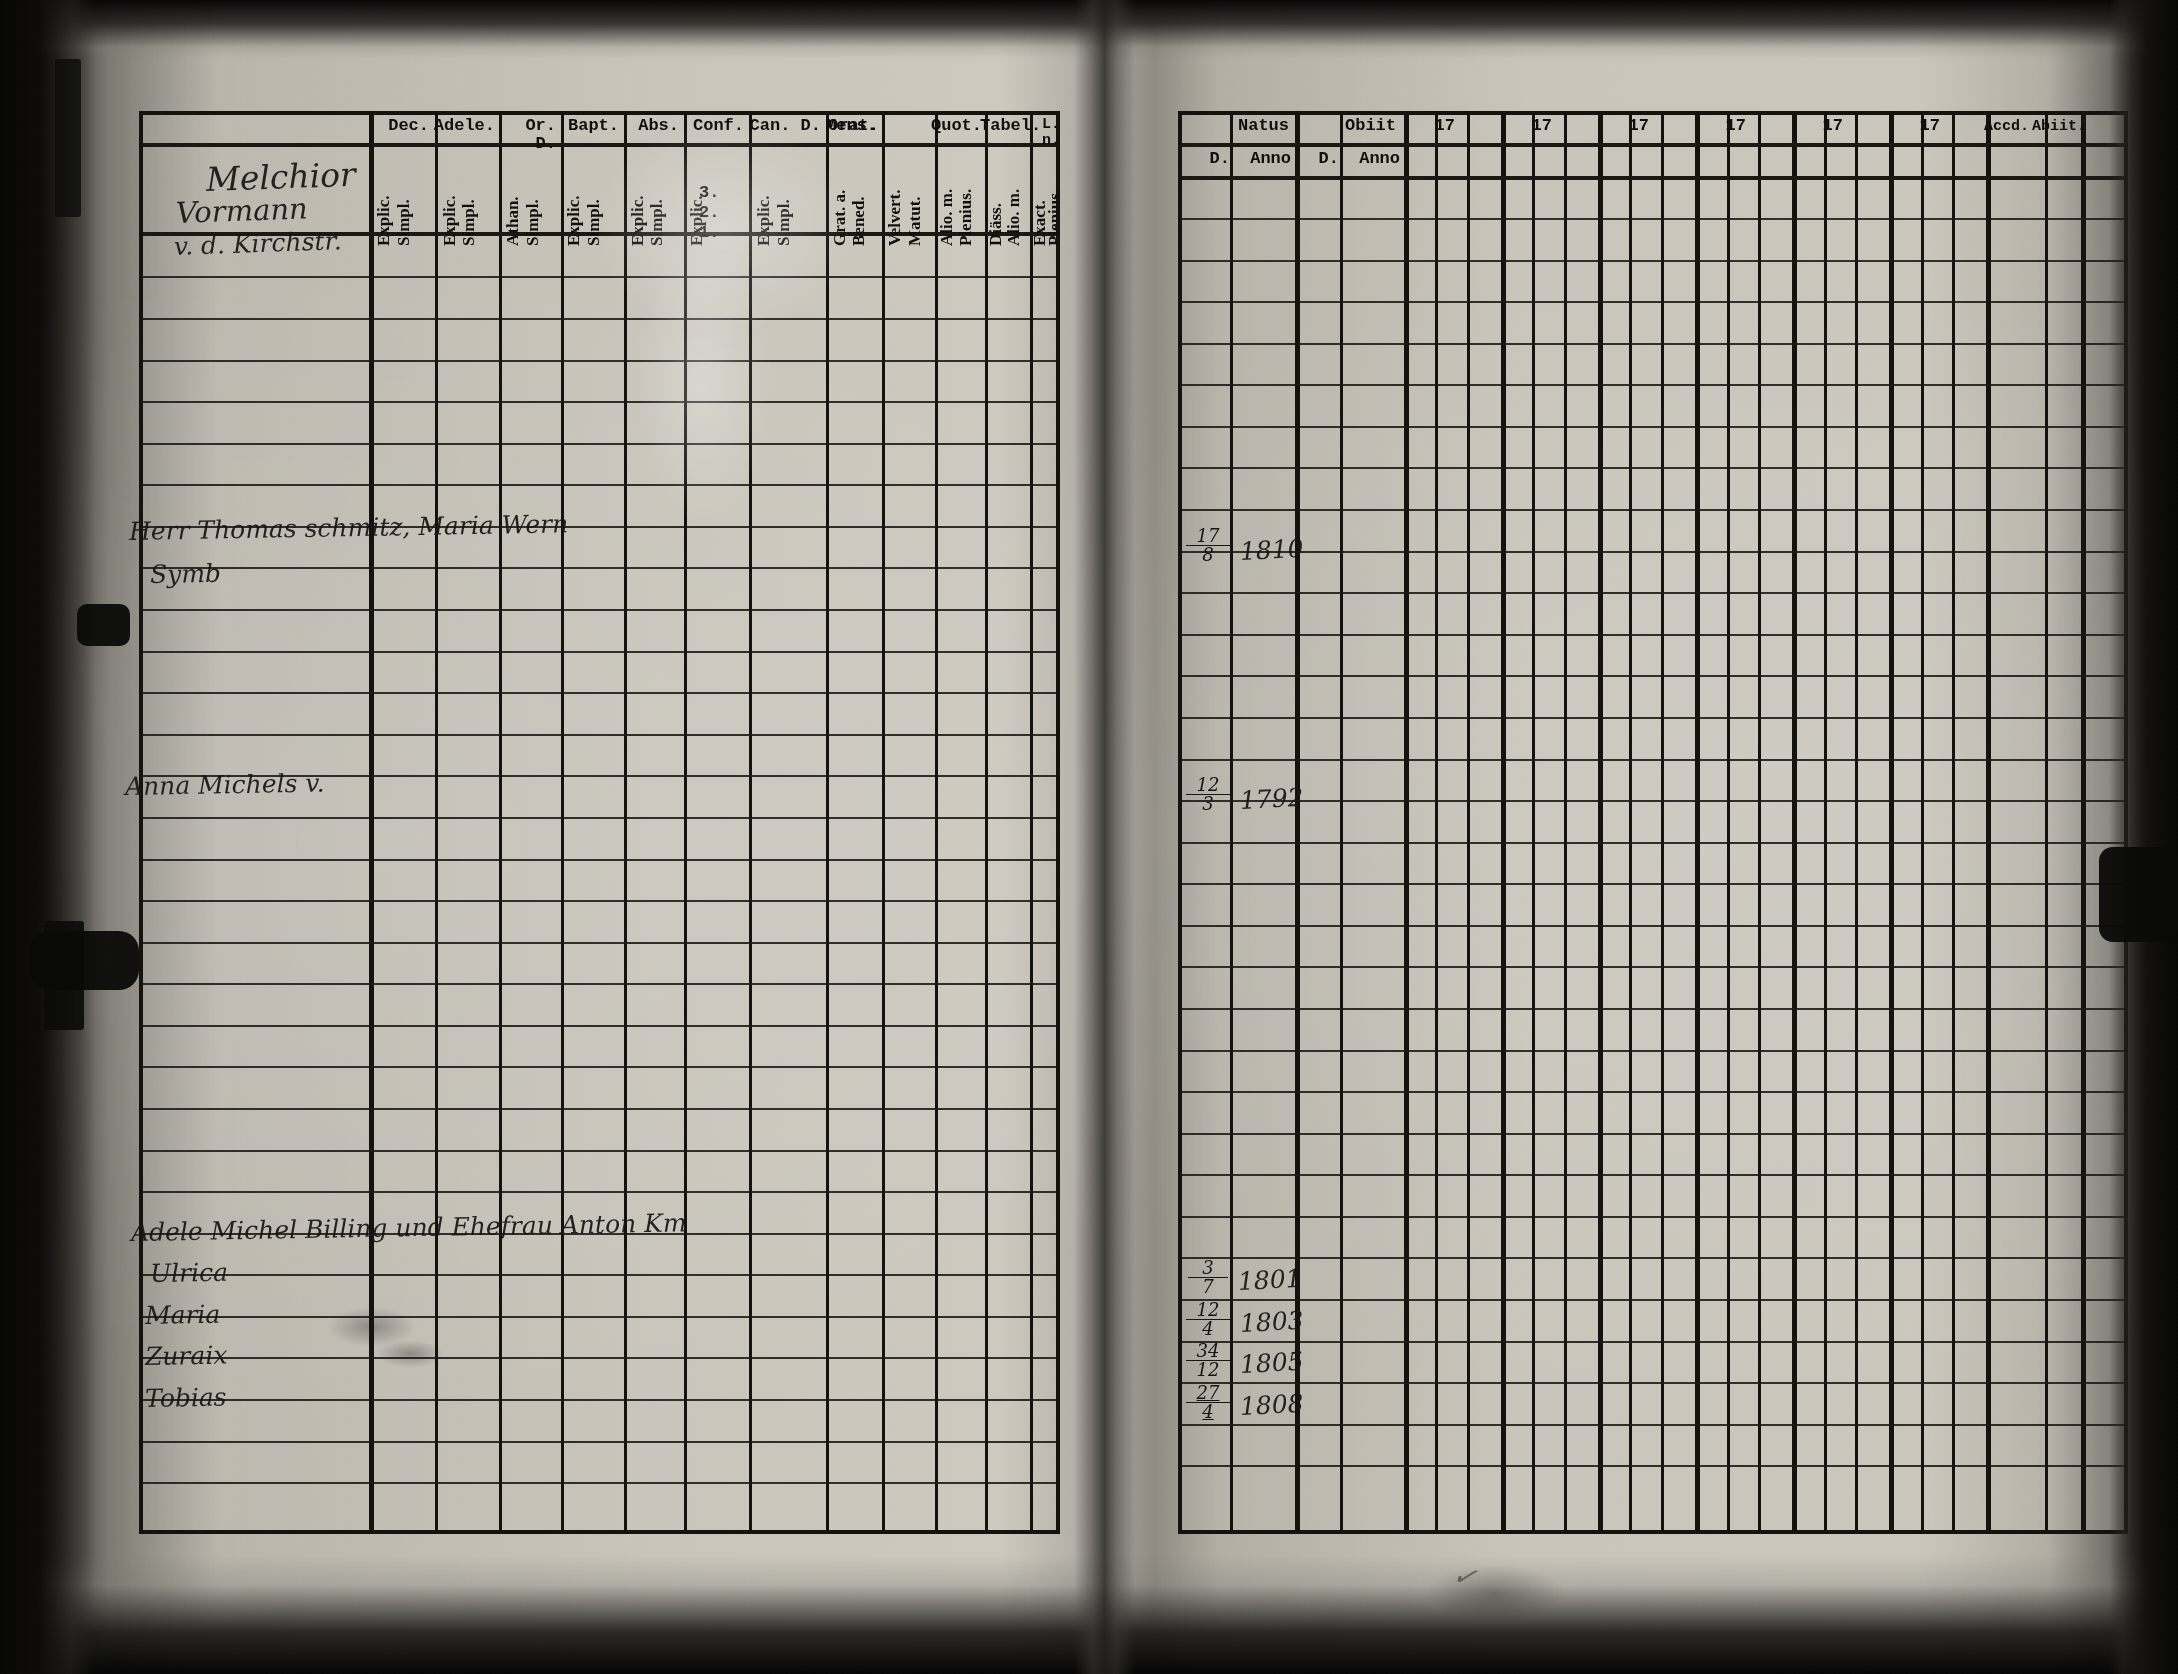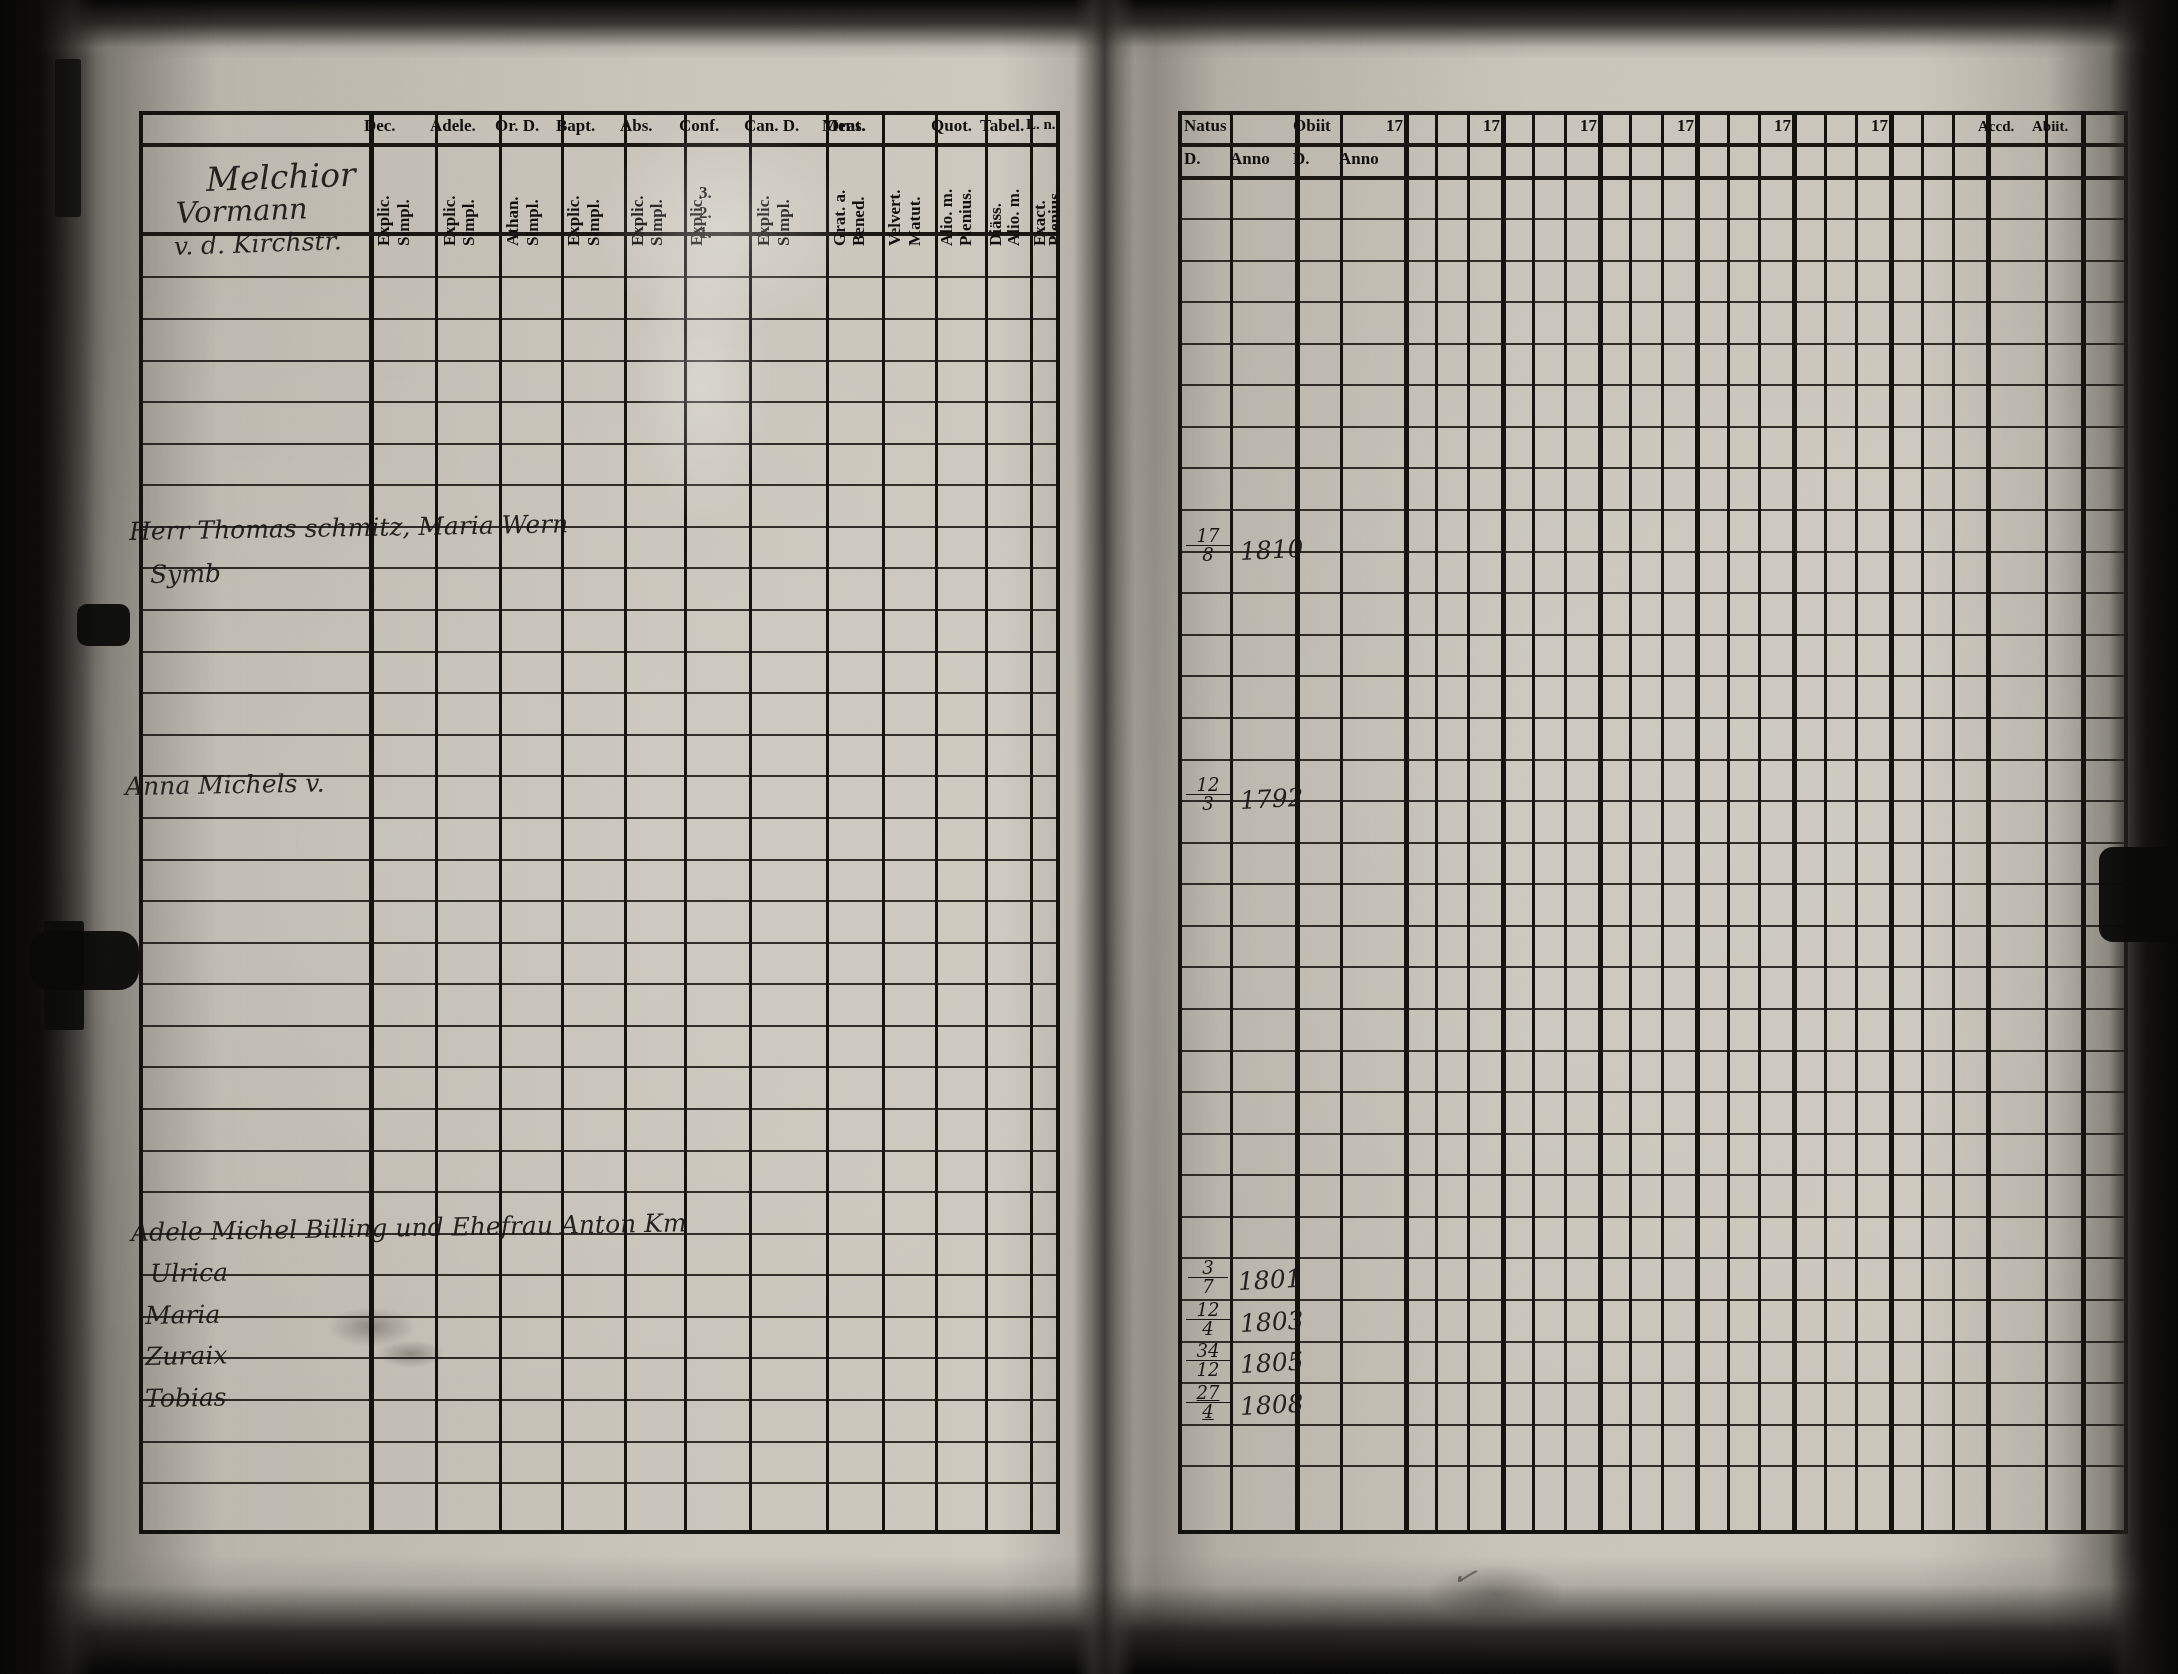--- a/index.html
+++ b/index.html
@@ -97,23 +97,23 @@
     height: 2px;
     background: #1b1814;
     opacity: 0.88;
   }
   .ledger .hline.thick { height: 4px; opacity: 1; }
 
   
   .hdr {
     position: absolute;
     color: #100f0d;
-    font-family: Liberation Serif, serif;
+    font-family: Liberation Mono, monospace;
     font-weight: 700;
-    text-align: left;
+    text-align: right;
     line-height: 1.05;
     letter-spacing: 0px;
   }
   .hdr.small { font-size: 17px; }
   .hdr.tiny { font-size: 15px; }
   .vert {
     position: absolute;
     transform-origin: left top;
     transform: rotate(-90deg);
     white-space: nowrap;

